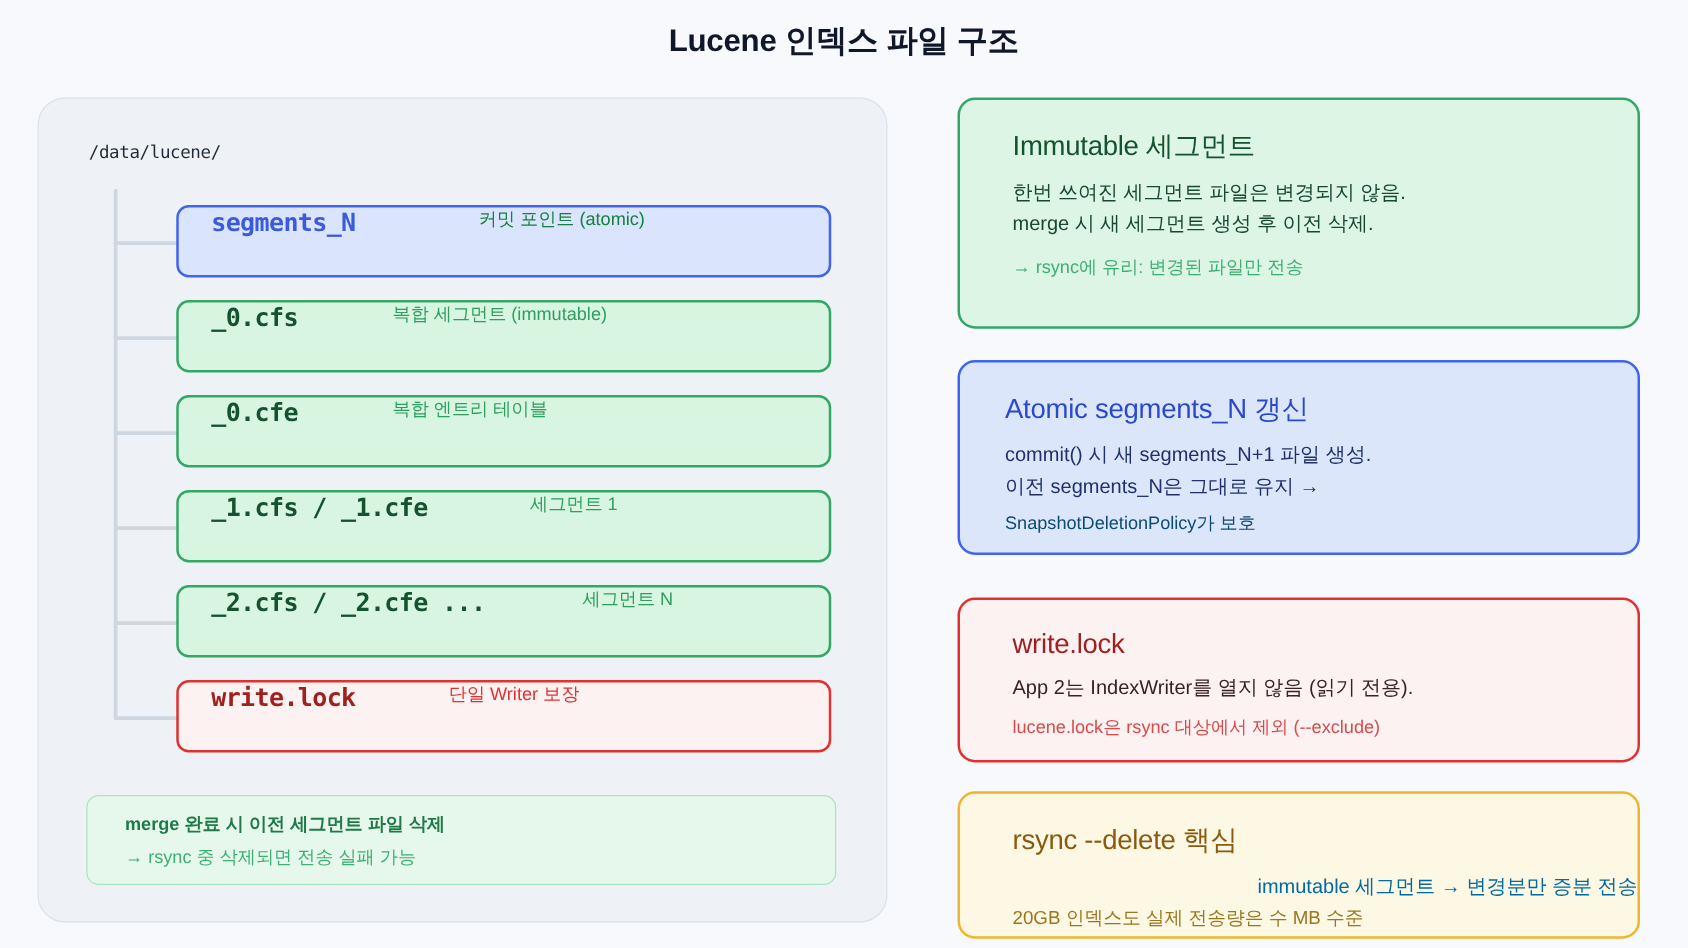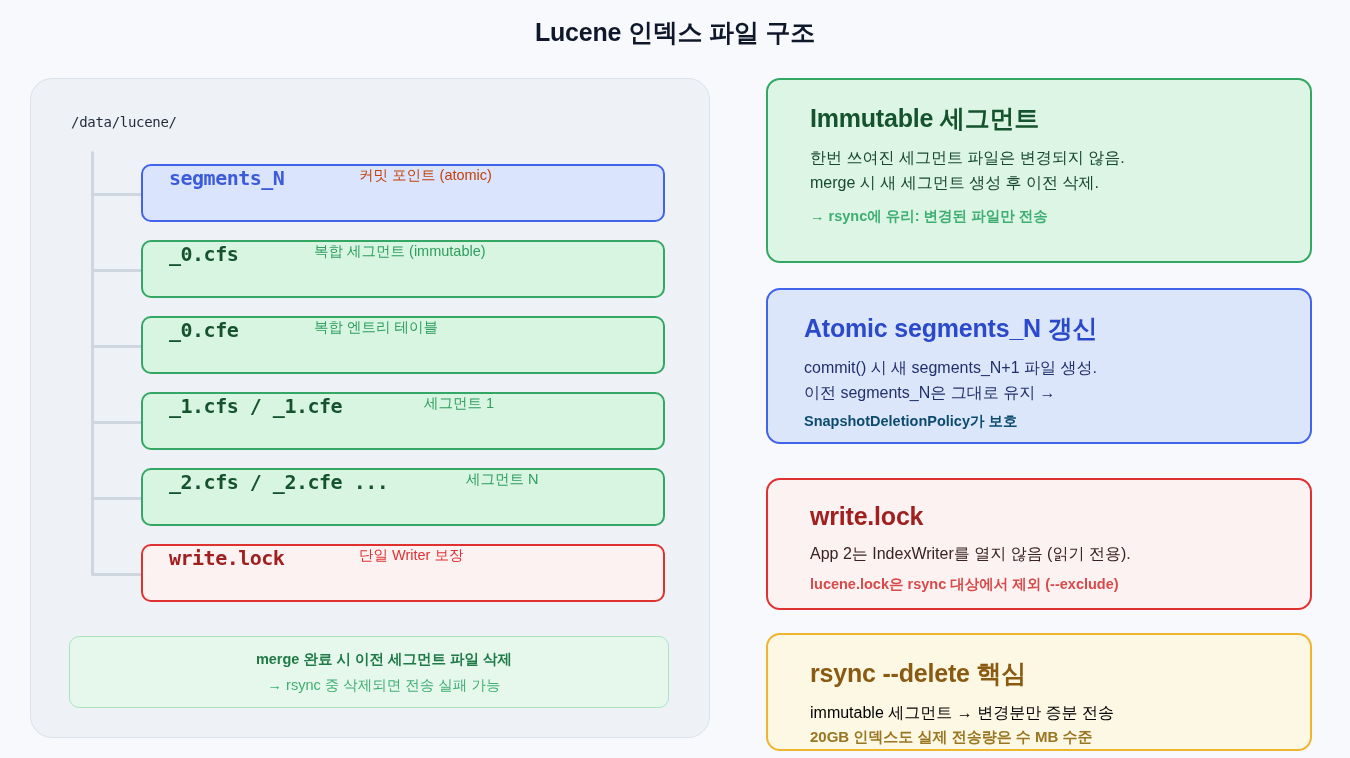--- a/index.html
+++ b/index.html
@@ -93,42 +93,41 @@
     letter-spacing: -0.5px;
     white-space: nowrap;
   }
   .tree-row .fdesc {
     font-size: 14.5px;
     white-space: nowrap;
   }
 
   .row-blue  { background: #dbe4fd; border: 2px solid #4263eb; }
   .row-blue  .fname { color: #3b5bdb; }
-  .row-blue  .fdesc { color: #c2410c; }
+  .row-blue  .fdesc { color: #15803d; margin-left: 24px; }
 
   .row-green { background: #d8f5e2; border: 2px solid #34a765; }
   .row-green .fname { color: #14532d; }
   .row-green .fdesc { color: #2f9e5e; }
 
   .row-red   { background: #fdf2f2; border: 2px solid #e03131; }
   .row-red   .fname { color: #a02020; }
   .row-red   .fdesc { color: #e03131; }
 
   
   #merge-note {
     position: absolute;
     left: 38px;
     top: 557px;
     width: 600px;
     height: 72px;
     background: #e6f8ec;
     border: 1.5px solid #a8e4bf;
     border-radius: 10px;
     padding: 13px 0 0 30px;
-    text-align: center;
   }
   #merge-note .mn-title {
     font-size: 14.5px;
     font-weight: bold;
     color: #1f7a47;
     margin-bottom: 7px;
   }
   #merge-note .mn-sub {
     font-size: 14.5px;
     color: #3fae72;
@@ -136,53 +135,52 @@
 
   
   .card {
     position: absolute;
     left: 766px;
     width: 546px;
     border-radius: 14px;
     padding: 22px 0 20px 42px;
   }
   .card .c-title {
-    font-size: 25px;
-    font-weight: bold;
+    font-size: 22px;
+    font-weight: normal;
     margin-bottom: 11px;
     letter-spacing: -0.2px;
   }
   .card .c-line {
     font-size: 16px;
     line-height: 1.55;
   }
   .card .c-note {
     font-size: 14.5px;
     margin-top: 11px;
-    font-weight: bold;
   }
 
   .card-green { background: #dcf5e4; border: 2px solid #34a765; }
   .card-green .c-title { color: #14532d; }
   .card-green .c-line  { color: #17492d; }
   .card-green .c-note  { color: #3fae72; }
 
   .card-blue { background: #dce6fb; border: 2px solid #4263eb; padding-left: 36px; }
   .card-blue .c-title { color: #2b4acb; }
   .card-blue .c-line  { color: #21306b; }
   .card-blue .c-note  { color: #0c4a6e; margin-top: 6px; }
 
   .card-red { background: #fdf2f2; border: 2px solid #e03131; }
   .card-red .c-title { color: #a02020; }
   .card-red .c-line  { color: #3a2222; }
   .card-red .c-note  { color: #d94a4a; margin-top: 8px; }
 
   .card-yellow { background: #fdf8e4; border: 2px solid #efb52f; }
   .card-yellow .c-title { color: #8a5a12; }
-  .card-yellow .c-line  { color: #000000; }
+  .card-yellow .c-line  { color: #0369a1; text-align: right; }
   .card-yellow .c-note  { color: #9a7622; margin-top: 2px; font-size: 15px; }
 </style>
 </head>
 <body>
 
 <div id="page">
 
   <div id="page-title">Lucene 인덱스 파일 구조</div>
 
   <div id="tree-panel">

